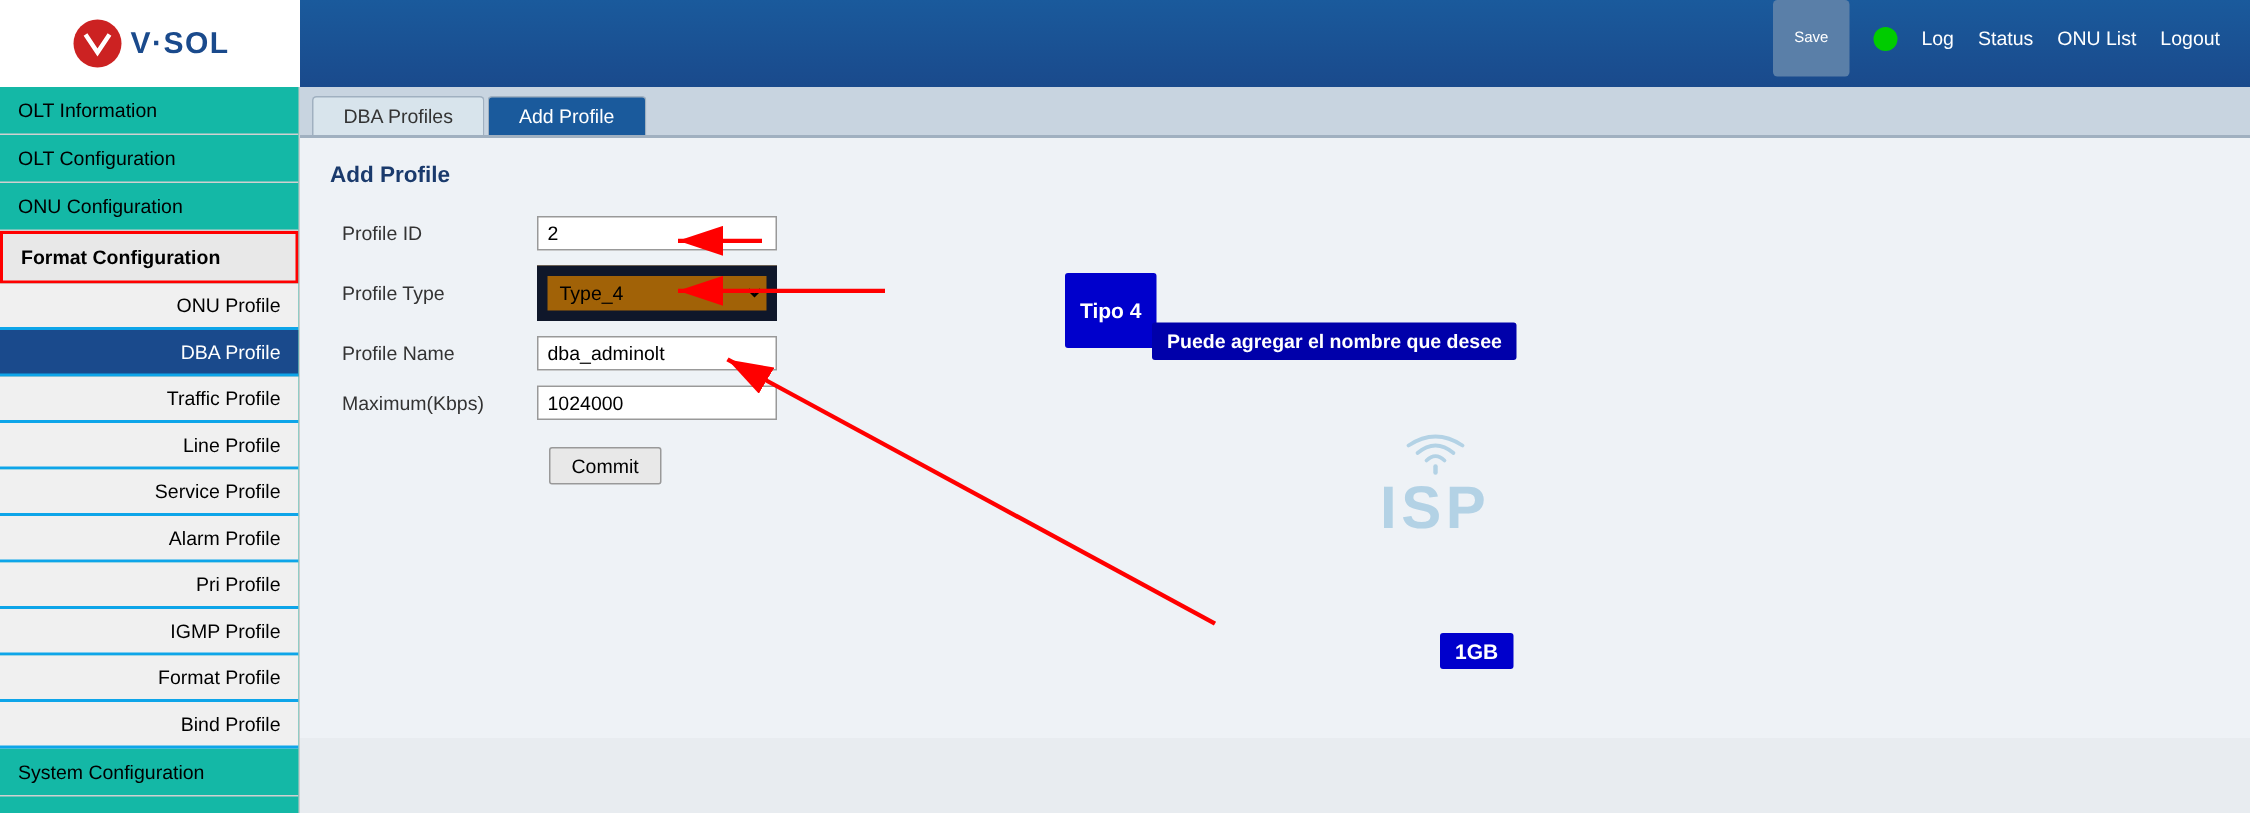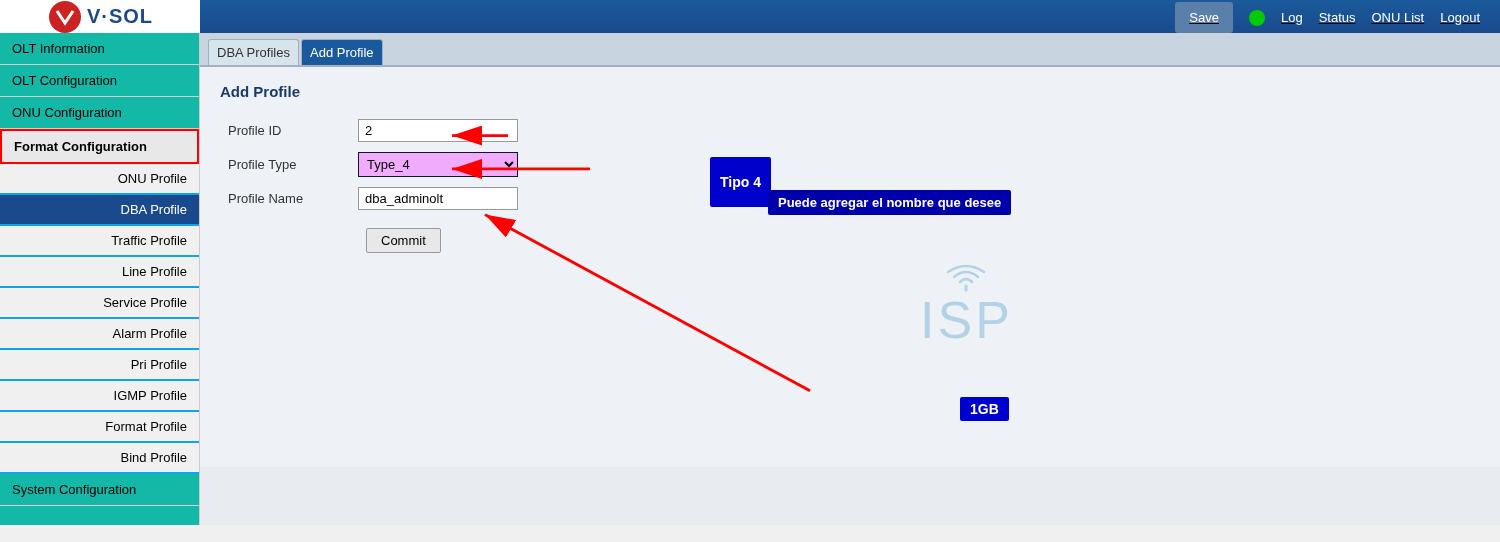--- a/index.html
+++ b/index.html
@@ -1,27 +1,26 @@
 <!DOCTYPE html>
 <html><head>
   <meta charset="utf-8">
   <style>
     * { margin: 0; padding: 0; box-sizing: border-box; }
     body { font-family: Arial, sans-serif; font-size: 13px; background: #f0f0f0; width: 1500px; height: 542px; overflow: hidden; }
 
     
     #header {
       background: linear-gradient(to bottom, #1a5a9c, #1a4a8c);
-      height: 33px;
-      display: flex;
-      align-items: flex-end;
+      height: 58px;
+      display: flex;
+      align-items: flex-start;
       justify-content: flex-end;
       padding: 0 20px;
       position: relative;
-      text-decoration: underline;
     }
     #header-left {
       position: absolute;
       left: 0; top: 0; bottom: 0;
       width: 200px;
       background: white;
       display: flex;
       align-items: center;
       justify-content: center;
     }
@@ -32,24 +31,24 @@
     }
     .header-controls {
       display: flex;
       align-items: center;
       gap: 16px;
     }
     .save-btn {
       background: #5a7fa8;
       color: white;
       border: none;
-      padding: 8px 14px;
+      padding: 20px 14px;
       border-radius: 3px;
       cursor: pointer;
-      font-size: 13px;
+      font-size: 10px;
     }
     .status-dot {
       width: 16px; height: 16px;
       background: #00cc00;
       border-radius: 50%;
       display: inline-block;
     }
     .header-link {
       color: white;
       text-decoration: none;
@@ -106,21 +105,21 @@
     }
 
     
     #tabs {
       display: flex;
       background: #c8d4e0;
       padding: 6px 8px 0 8px;
       border-bottom: 2px solid #a0b0c0;
     }
     .tab {
-      padding: 5px 8px;
+      padding: 5px 20px;
       cursor: pointer;
       font-size: 13px;
       background: #d8e4ec;
       border: 1px solid #a0b0c0;
       border-bottom: none;
       margin-right: 2px;
       border-radius: 3px 3px 0 0;
       color: #333;
     }
     .tab.active {
@@ -158,25 +157,25 @@
       margin-left: 28px;
     }
     .form-input {
       border: 1px solid #999;
       padding: 3px 6px;
       font-size: 13px;
       width: 160px;
       background: white;
     }
     .form-select {
-      border: 1px solid #0f172a;
+      border: 7px solid #0f172a;
       padding: 3px 4px;
       font-size: 13px;
       width: 160px;
-      background: #f0abfc;
+      background: #a16207;
       cursor: pointer;
     }
     .commit-btn {
       background: #e8e8e8;
       border: 1px solid #999;
       padding: 4px 14px;
       cursor: pointer;
       font-size: 13px;
       border-radius: 2px;
       margin-top: 8px;
@@ -337,20 +336,26 @@
             </select>
           </td>
         </tr>
         <tr class="form-row">
           <td class="form-label">Profile Name</td>
           <td>
             <input class="form-input" type="text" value="dba_adminolt" style="">
           </td>
         </tr>
         <tr class="form-row">
+          <td class="form-label">Maximum(Kbps)</td>
+          <td>
+            <input class="form-input" type="text" value="1024000" style="">
+          </td>
+        </tr>
+        <tr class="form-row">
           <td></td>
           <td>
             <button class="commit-btn">Commit</button>
           </td>
         </tr>
       </tbody>
         </table>
 
       <div class="annotation-tipo4">Tipo 4</div>
 
@@ -359,21 +364,21 @@
       <div style="position:absolute;top:195px;left:720px;z-index:1;text-align:center;color:#a0c8e0;opacity:0.75;">
         <div style="font-size:22px;margin-bottom:-4px;">
           
           <svg width="44" height="30" viewBox="0 0 44 30">
             <path d="M22 24 L22 28" stroke="#a0c8e0" stroke-width="3" fill="none" stroke-linecap="round"></path>
             <path d="M16 20 Q22 14 28 20" stroke="#a0c8e0" stroke-width="2.5" fill="none" stroke-linecap="round"></path>
             <path d="M10 15 Q22 5 34 15" stroke="#a0c8e0" stroke-width="2.5" fill="none" stroke-linecap="round"></path>
             <path d="M4 10 Q22 -2 40 10" stroke="#a0c8e0" stroke-width="2.5" fill="none" stroke-linecap="round"></path>
           </svg>
         </div>
-        <div style="font-size:52px;font-weight:normal;letter-spacing:3px;line-height:1;color:#a0c8e0;">ISP</div>
+        <div style="font-size:40px;font-weight:bold;letter-spacing:3px;line-height:1;color:#a0c8e0;">ISP</div>
       </div>
 
       <div class="annotation-1gb">1GB</div>
 
       <svg class="arrows-overlay" viewBox="0 0 1300 420" preserveAspectRatio="none">
 
         <defs>
           <marker id="arrowhead" markerWidth="10" markerHeight="7" refX="10" refY="3.5" orient="auto">
             <polygon points="0 0, 10 3.5, 0 7" fill="red"></polygon>
           </marker>

